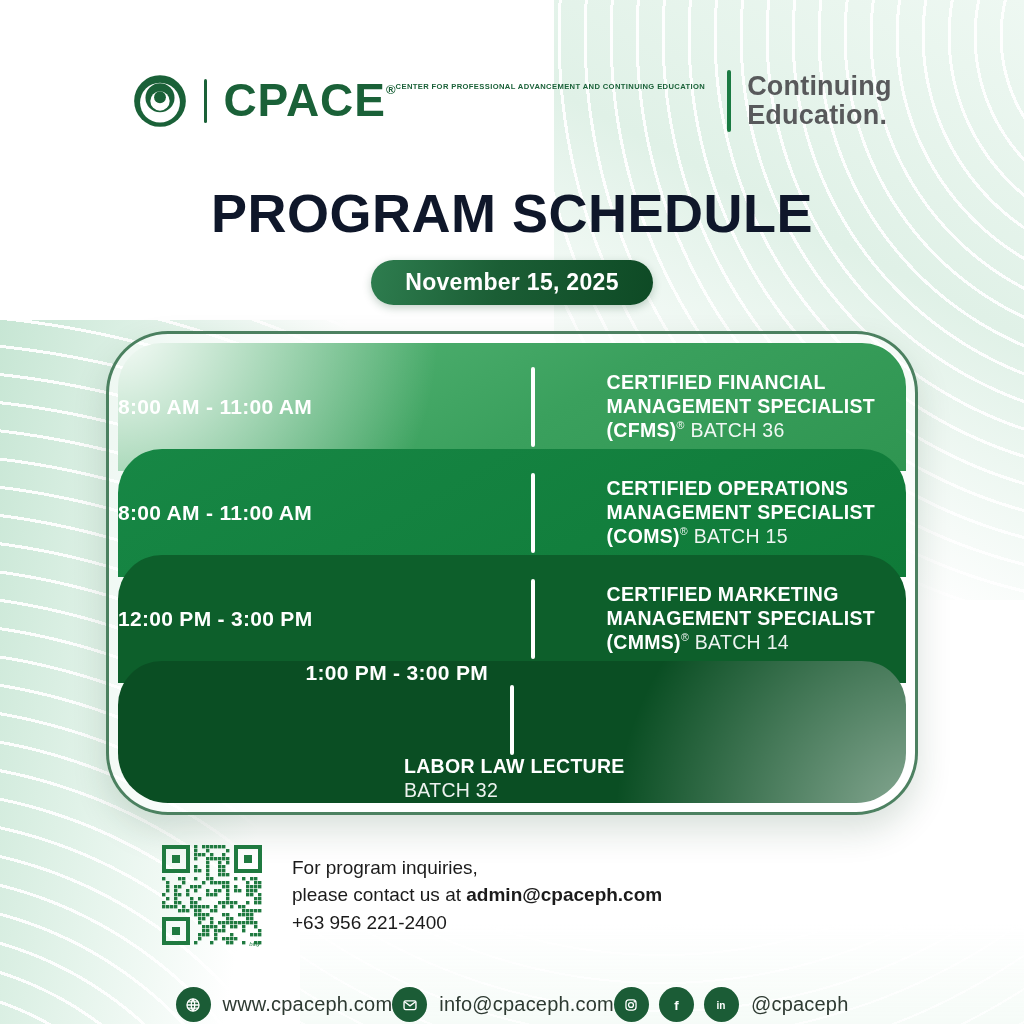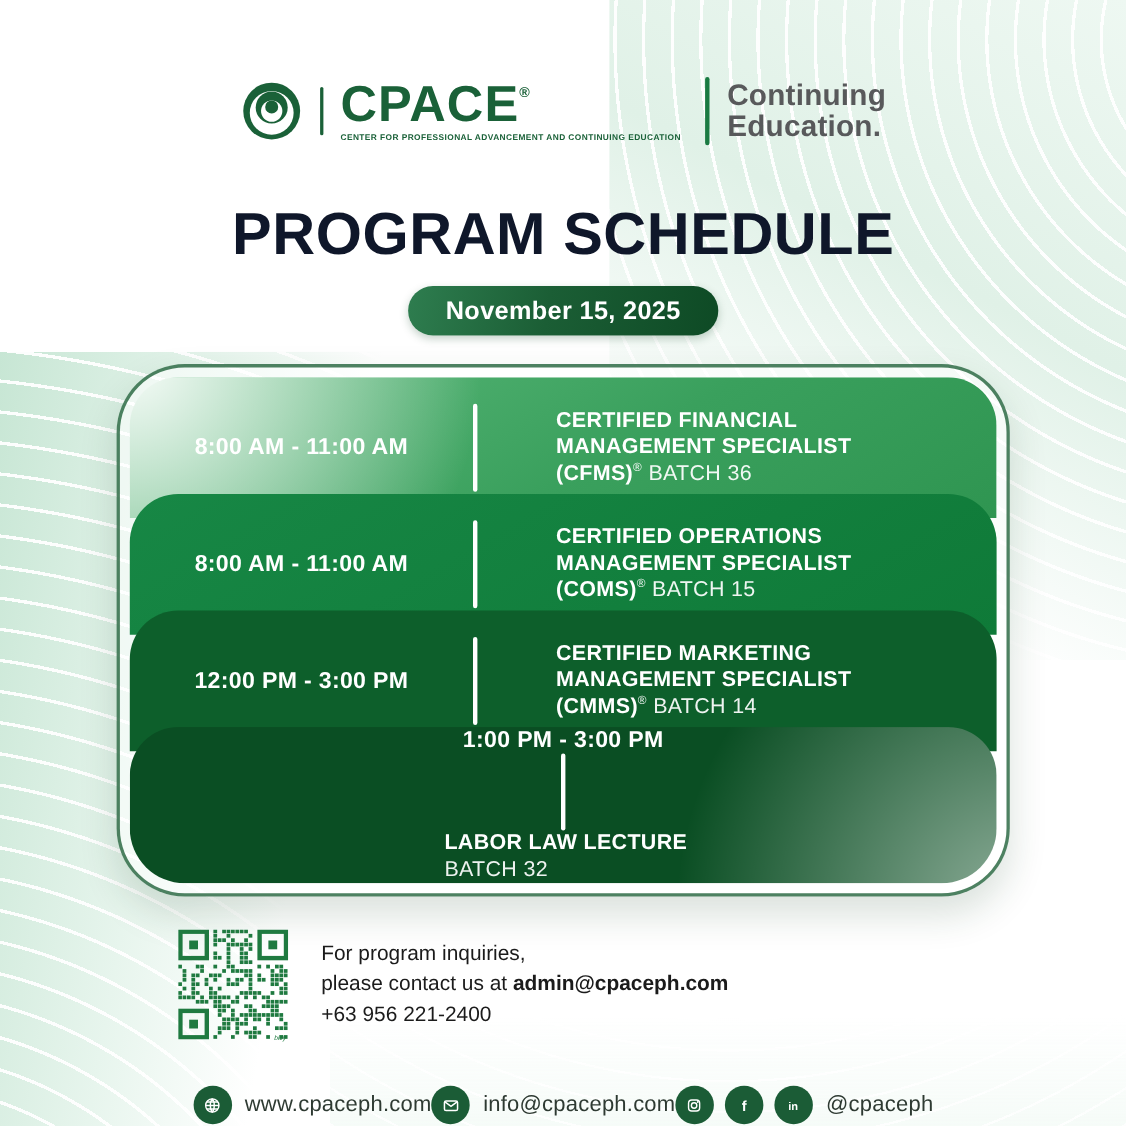--- a/index.html
+++ b/index.html
@@ -30,21 +30,21 @@
       repeating-radial-gradient(circle at 50% -400%, rgba(255,255,255,0) 0 26px, rgba(255,255,255,.8) 26px 28px),
       linear-gradient(0deg, #f2faf5 0%, rgba(255,255,255,0) 85%);
     opacity:.7;
   }
   .content { position:relative; z-index:1; width:100%; height:100%; display:flex; flex-direction:column; align-items:center; }
 
   
   .logo-row { margin-top:70px; display:flex; align-items:center; gap:16px; }
   .logo-mark { width:56px; height:56px; flex:0 0 auto; }
   .logo-sep-small { width:3px; height:44px; background:#1a6138; border-radius:2px; }
-  .logo-text-block { display:flex; flex-direction:column; align-items:flex-start; }
+  .logo-text-block { display:flex; flex-direction:row; align-items:flex-start; }
   .logo-word { font-size:46px; font-weight:800; letter-spacing:1px; color:#1a6138; line-height:.95; }
   .logo-word sup { font-size:13px; font-weight:700; vertical-align:22px; letter-spacing:0; }
   .logo-tagline { font-size:7.6px; font-weight:700; color:#1a6138; letter-spacing:.38px; margin-top:3px; white-space:nowrap; }
   .logo-sep-big { width:4px; height:62px; background:#1a7a42; border-radius:2px; margin-left:6px; }
   .wordmark { font-size:27px; font-weight:700; color:#58595b; line-height:1.08; letter-spacing:.2px; }
 
   
   .page-title {
     margin-top:50px;
     font-size:54px; font-weight:800; letter-spacing:.5px;
@@ -80,21 +80,21 @@
   .row + .row { margin-top:-22px; }
   .row:nth-child(1){ z-index:1; background:
       radial-gradient(circle at 0% -12%, rgba(255,255,255,.96) 0%, rgba(255,255,255,0) 40%),
       linear-gradient(150deg, #5cb97b 0%, #3aa05d 55%, #2f9551 100%); }
   .row:nth-child(2){ z-index:2; background:linear-gradient(150deg, #178745 0%, #0f7a38 100%); }
   .row:nth-child(3){ z-index:3; background:#0d5f2b; }
   .row:nth-child(4){ z-index:4; height:142px; border-radius:44px 44px 50px 50px;
       background:
       radial-gradient(circle at 103% 118%, rgba(255,255,255,.55) 0%, rgba(255,255,255,0) 38%),
       #0a4e23; flex-direction: column; }
-  .time-col { width:312px; display:flex; justify-content:center; }
+  .time-col { width:413px; display:flex; }
   .time-text { font-size:21px; font-weight:700; letter-spacing:.3px; }
   .divider { width:3.5px; height:80px; background:#ffffff; border-radius:2px; }
   .course-col { padding-left:72px; width:360px; }
   .course-name { font-size:19.5px; font-weight:700; letter-spacing:.3px; line-height:1.22; }
   .course-line2 { display:block; }
   .course-line2 sup { font-weight:400; font-size:.55em; opacity:.92; }
   .course-batch { font-weight:400; opacity:.93; }
 
   
   .inquiries { margin-top:30px; display:flex; align-items:center; gap:30px; width:700px; }

